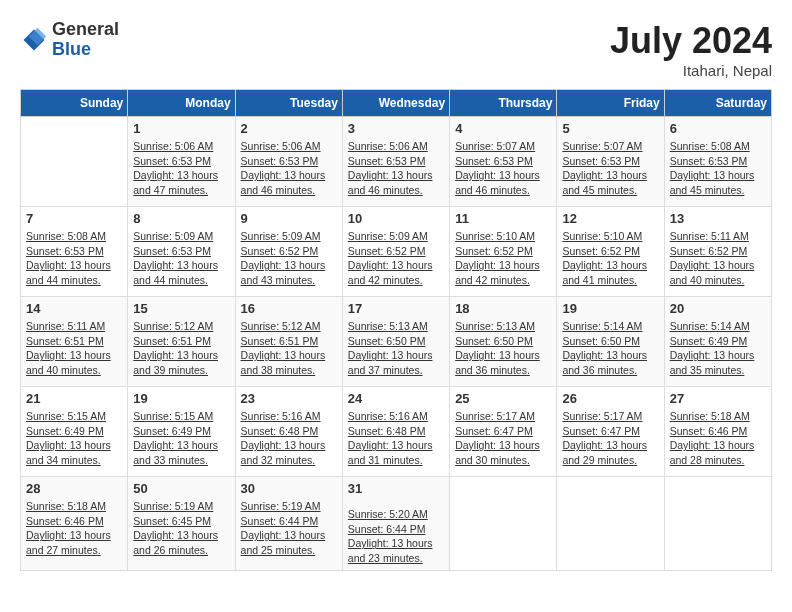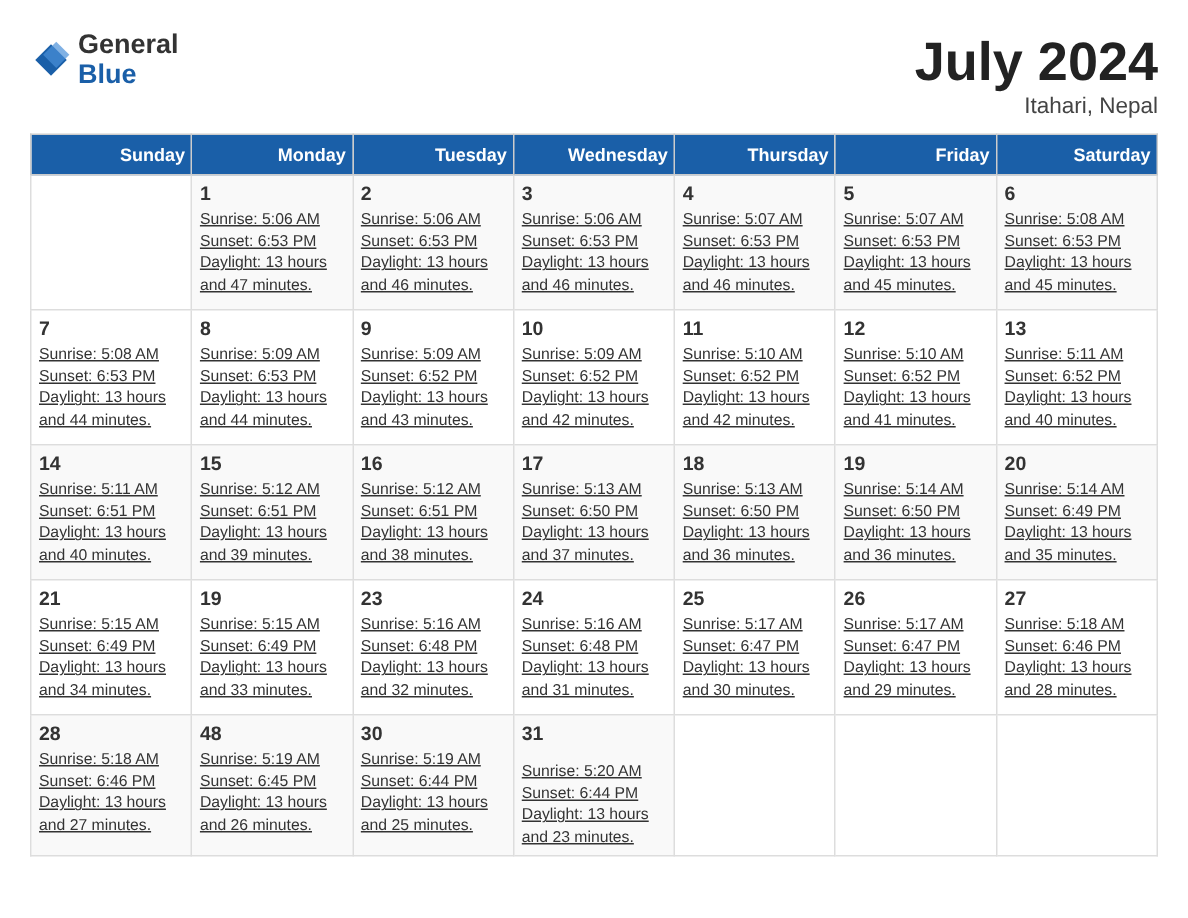--- a/index.html
+++ b/index.html
@@ -321,21 +321,21 @@
       </tr>
       <tr>
         <td>
           <span class="day-num">28</span>
           <div class="cell-info" style="white-space: pre-line;">Sunrise: 5:18 AM
 Sunset: 6:46 PM
 Daylight: 13 hours
 and 27 minutes.</div>
         </td>
         <td>
-          <span class="day-num">48</span>
+          <span class="day-num">50</span>
           <div class="cell-info" style="white-space: pre-line;">Sunrise: 5:19 AM
 Sunset: 6:45 PM
 Daylight: 13 hours
 and 26 minutes.</div>
         </td>
         <td>
           <span class="day-num">30</span>
           <div class="cell-info" style="white-space: pre-line;">Sunrise: 5:19 AM
 Sunset: 6:44 PM
 Daylight: 13 hours

